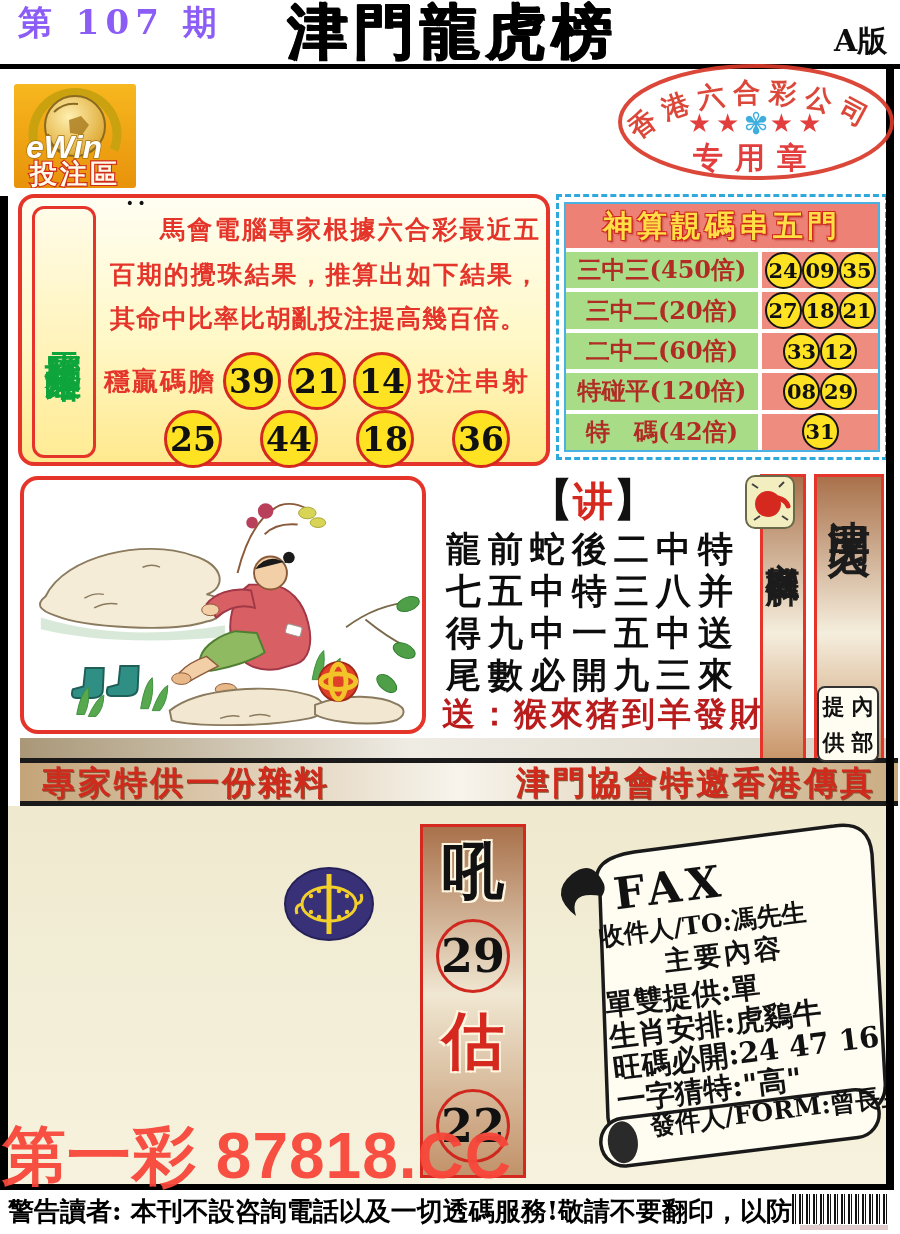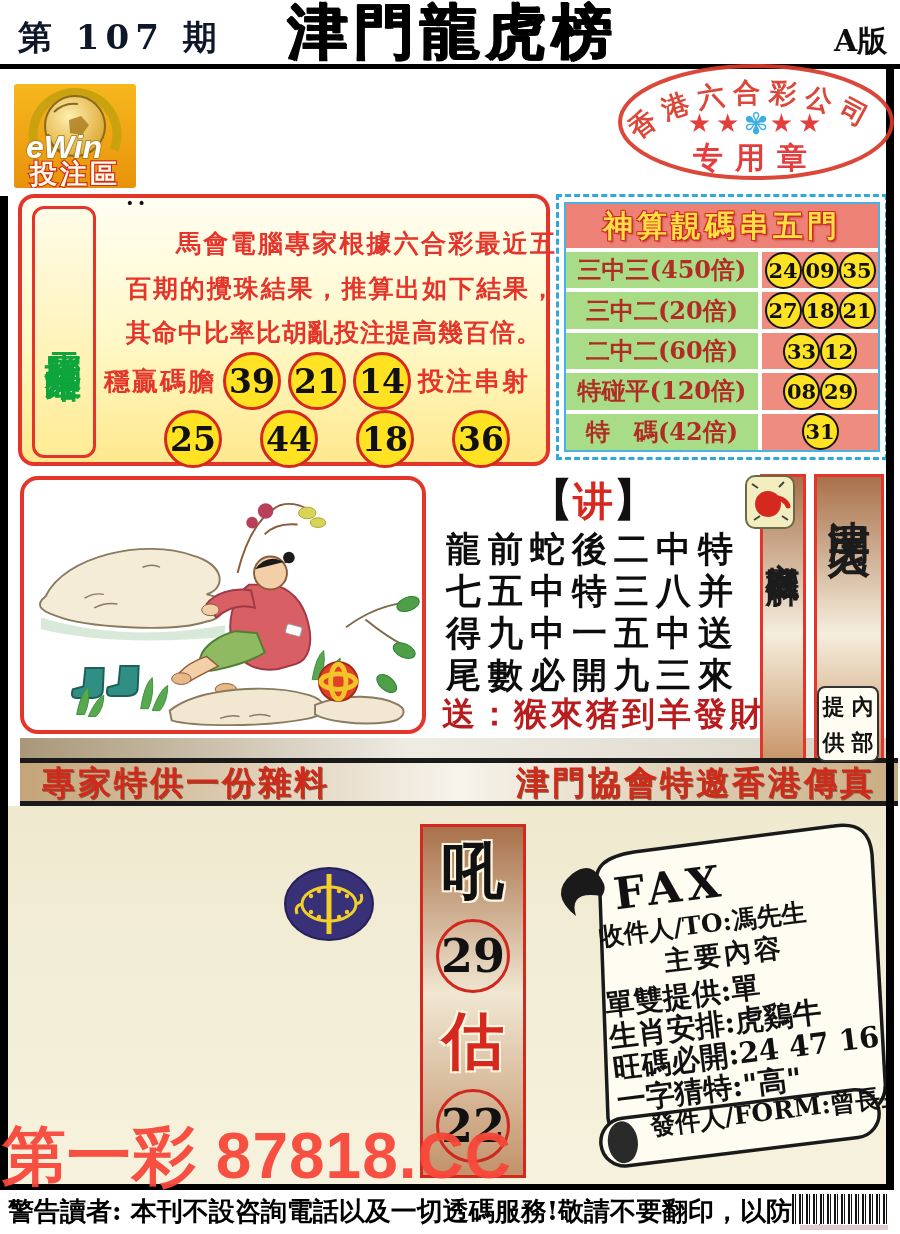--- a/index.html
+++ b/index.html
@@ -1,20 +1,20 @@
 <!DOCTYPE html>
 <html><head>
 <meta charset="utf-8">
 <style>
   html,body{margin:0;padding:0;background:#888;}
   .page{position:relative;width:900px;height:1234px;background:#ffffff;overflow:hidden;
         font-family:"Liberation Sans",sans-serif;}
 
   
-  .issue{position:absolute;left:18px;top:19px;font:700 34px/1.1 "DejaVu Serif",serif;color:#0f172a;letter-spacing:6px;}
+  .issue{position:absolute;left:18px;top:4px;font:700 34px/1.1 "DejaVu Serif",serif;color:#8b5cf6;letter-spacing:6px;}
   .title{position:absolute;left:232px;top:0px;width:440px;text-align:center;
          font:900 60px/1.05 "DejaVu Serif",serif;color:#000;letter-spacing:6px;
          text-shadow:1px 0 0 #000,0 1px 0 #000,2px 1px 0 #000;}
   .edition{position:absolute;left:834px;top:26px;font:700 30px/1 "DejaVu Serif",serif;color:#0d0d0d;}
   .header-line{position:absolute;left:0;top:64px;width:900px;height:5px;background:#000;}
   .stamp{position:absolute;left:612px;top:48px;width:288px;height:136px;z-index:6;opacity:.93;}
 
   
   .bar{position:absolute;background:#000;z-index:4;}
   .bar-left{left:0;top:196px;width:8px;height:994px;}
@@ -27,22 +27,22 @@
   .strategy-box{position:absolute;left:18px;top:194px;width:532px;height:272px;box-sizing:border-box;
       border:4px solid #e5352b;border-radius:16px;
       background:linear-gradient(180deg,#fffef2 0%,#fff8c6 55%,#ffe98e 100%);z-index:3;}
   .dots{position:absolute;left:104px;top:-6px;font:900 22px/1 "DejaVu Serif",serif;color:#111;letter-spacing:4px;}
   .side-label{position:absolute;left:10px;top:8px;width:64px;height:252px;box-sizing:border-box;
       border:3px solid #e5352b;border-radius:12px;
       background:linear-gradient(180deg,#fffce8,#ffec96);
       display:flex;align-items:center;justify-content:center;}
   .side-label span{writing-mode:vertical-rl;text-orientation:upright;
       font:900 36px/1 "DejaVu Serif",serif;color:#0ea53c;letter-spacing:3px;}
-  .para{position:absolute;left:88px;top:24px;width:430px;text-indent:2em;
-      font:700 25px/1.78 "DejaVu Serif",serif;color:#e5352b;letter-spacing:1px;text-align:justify;margin-left:16px;}
+  .para{position:absolute;left:88px;top:10px;width:430px;text-indent:2em;
+      font:700 25px/1.78 "DejaVu Serif",serif;color:#e5352b;letter-spacing:1px;text-align:justify;}
   .numrow1{position:absolute;left:82px;top:154px;width:448px;display:flex;align-items:center;gap:7px;}
   .numrow2{position:absolute;left:142px;top:212px;display:flex;gap:38px;}
   .numlabel{font:700 26px/1 "DejaVu Serif",serif;color:#e5352b;letter-spacing:2px;white-space:nowrap;}
   .ball{width:52px;height:52px;border-radius:50%;background:#ffe322;border:3px solid #d5281e;
       box-sizing:content-box;display:flex;align-items:center;justify-content:center;
       font:700 33px/1 "DejaVu Serif",serif;color:#111;}
 
   
   .magic-box{position:absolute;left:556px;top:194px;width:332px;height:266px;box-sizing:border-box;
       border:3px dashed #2fa8dc;background:#fff;padding:5px;z-index:3;text-align:right;}

